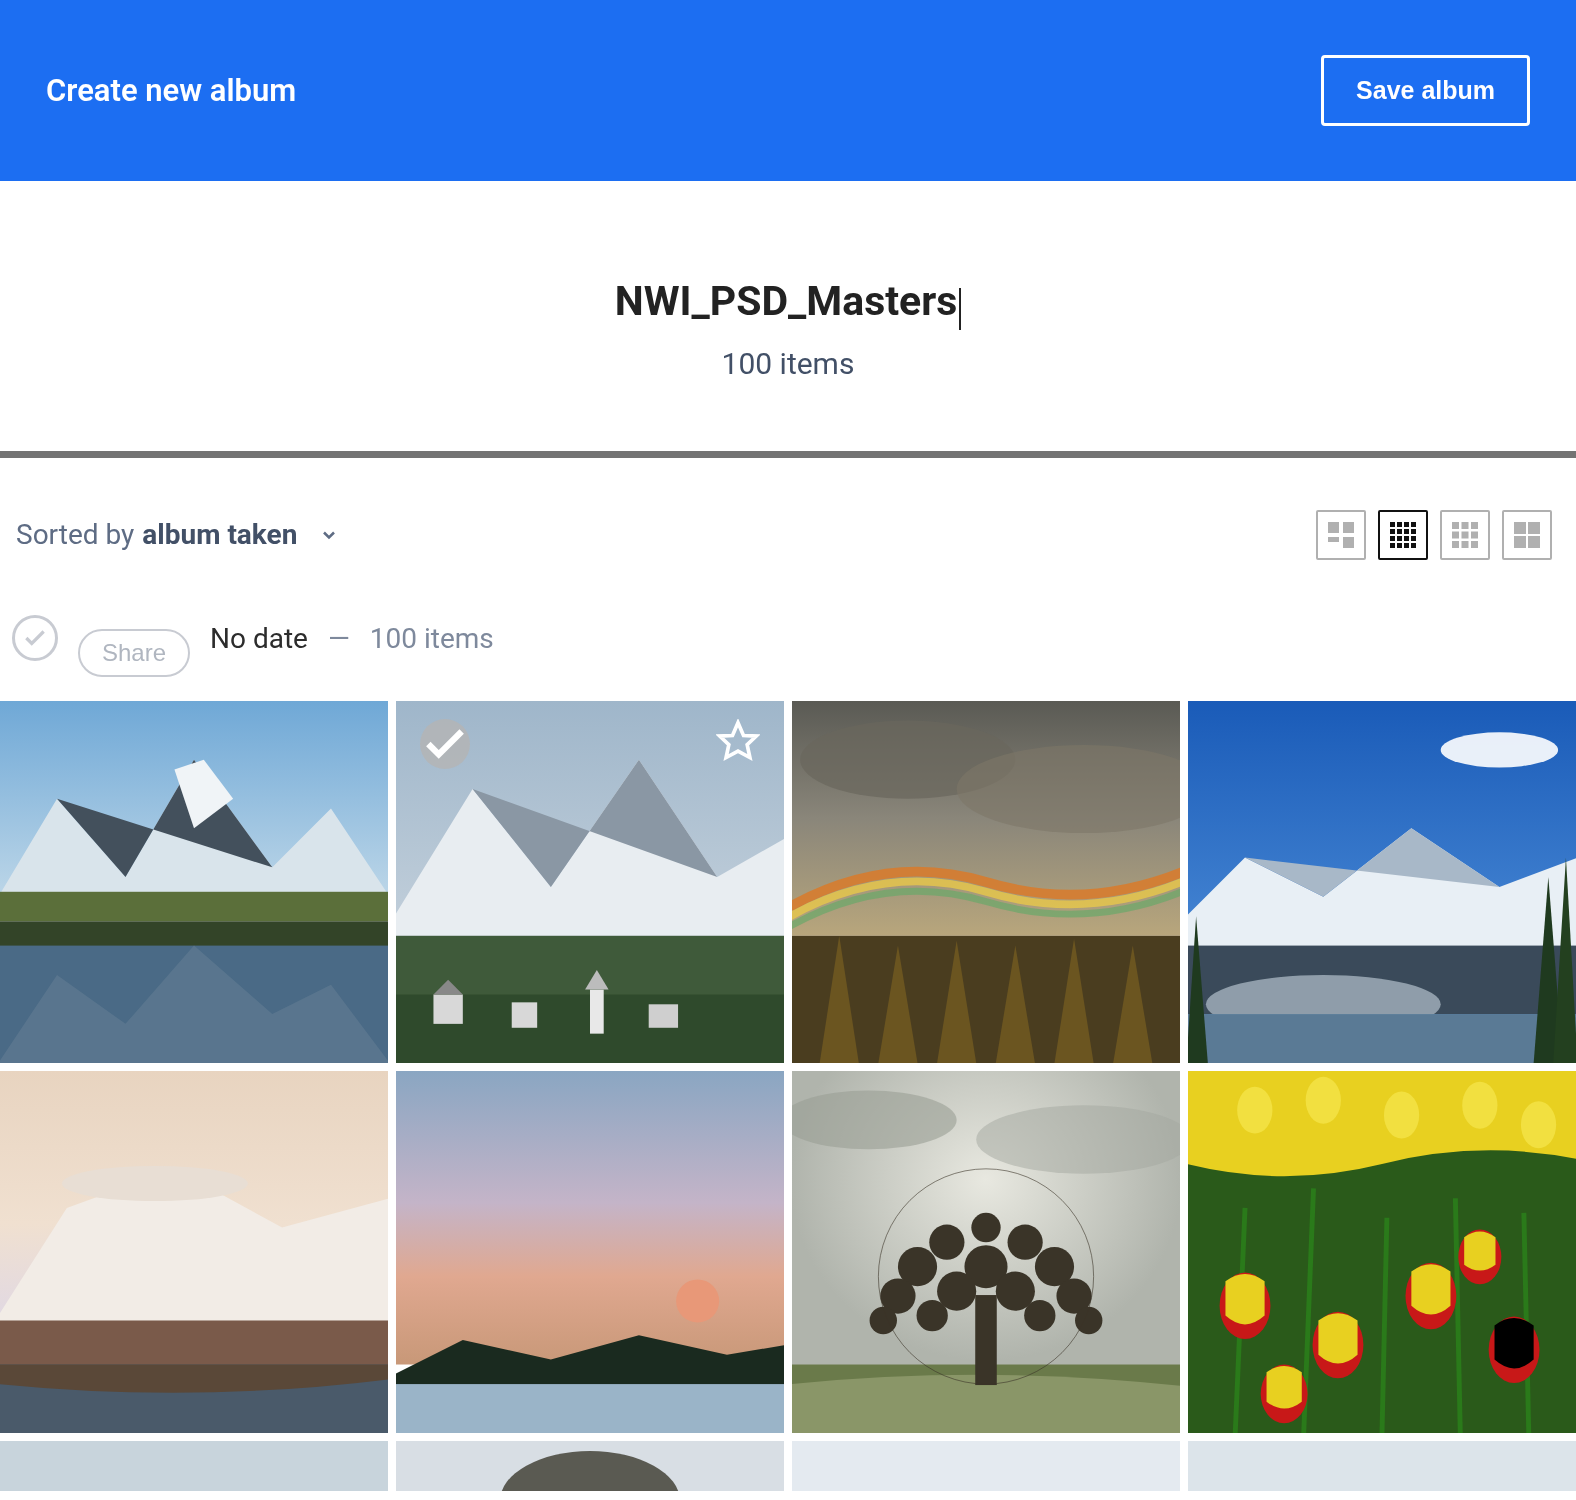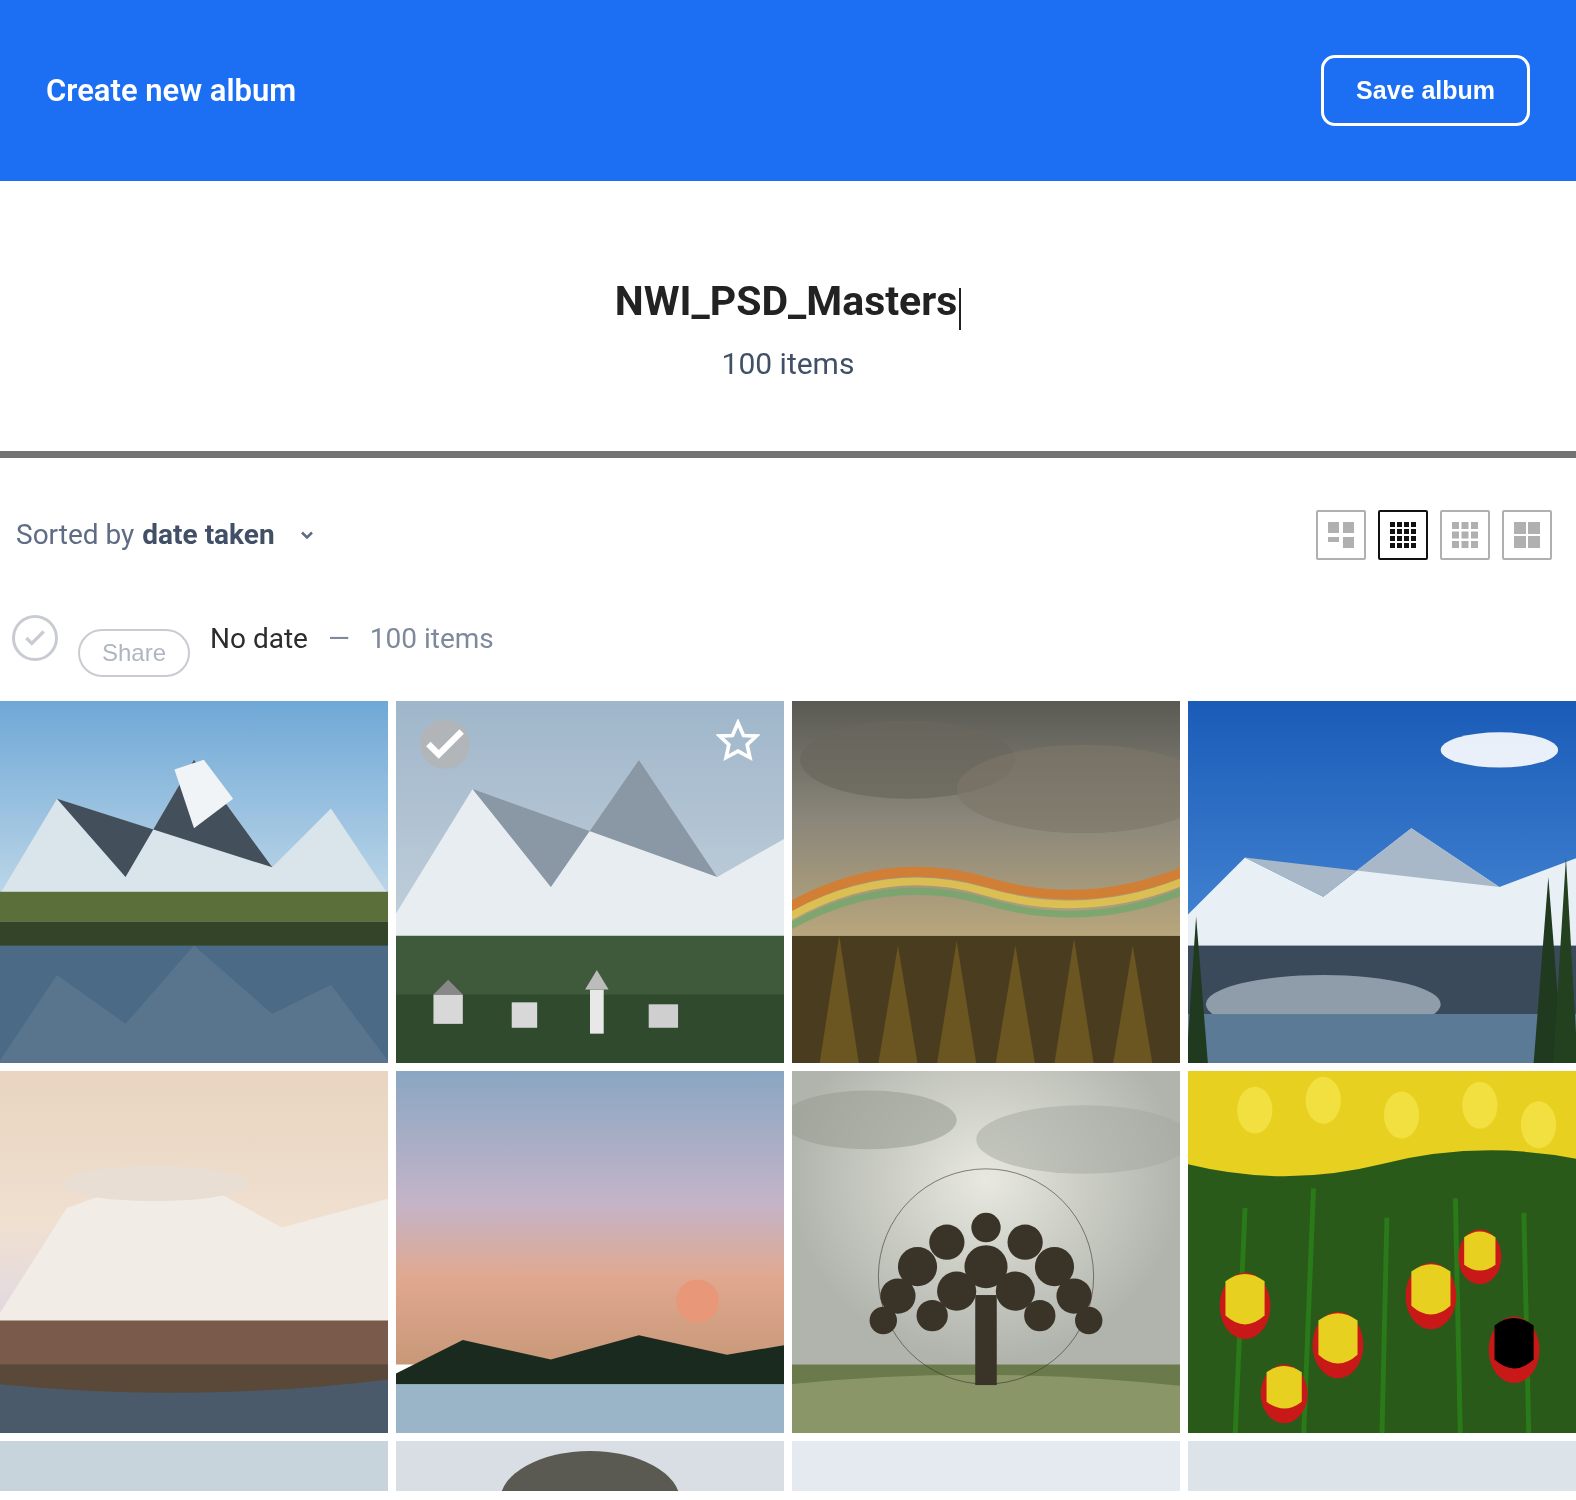--- a/index.html
+++ b/index.html
@@ -23,21 +23,21 @@
     font-size: 31px;
     font-weight: 600;
   }
   .save-btn {
     border: 3px solid #fff;
     background: transparent;
     color: #fff;
     font-size: 25px;
     font-weight: 600;
     padding: 18px 32px;
-    border-radius: 14px;
+    border-radius: 4px;
     cursor: pointer;
   }
   .title-block {
     text-align: center;
     padding: 96px 0 70px 0;
     border-bottom: 7px solid #737373;
   }
   .album-title {
     font-size: 41px;
     font-weight: 700;
@@ -167,21 +167,21 @@
 <div class="title-block">
   <div>
     <span class="album-title">NWI_PSD_Masters</span><span class="cursor"></span>
   </div>
   <div class="album-subtitle">100 items</div>
 </div>
 
 <div class="toolbar">
   <div class="sort-text">
     <span>Sorted by </span>
-    <span class="bold">date taken</span>
+    <span class="bold">album taken</span>
     <svg class="chevron" viewBox="0 0 24 24" fill="none" stroke="#5e6c84" stroke-width="3">
         <polyline points="6 9 12 15 18 9"></polyline>
       </svg>
   </div>
   <div class="view-buttons">
     <div class="view-btn">
       <svg width="30" height="30" viewBox="0 0 30 30">
           <rect x="2" y="2" width="11" height="11" fill="#b0b0b0"></rect>
           <rect x="17" y="2" width="11" height="11" fill="#b0b0b0"></rect>
           <rect x="2" y="17" width="11" height="5" fill="#b0b0b0"></rect>

